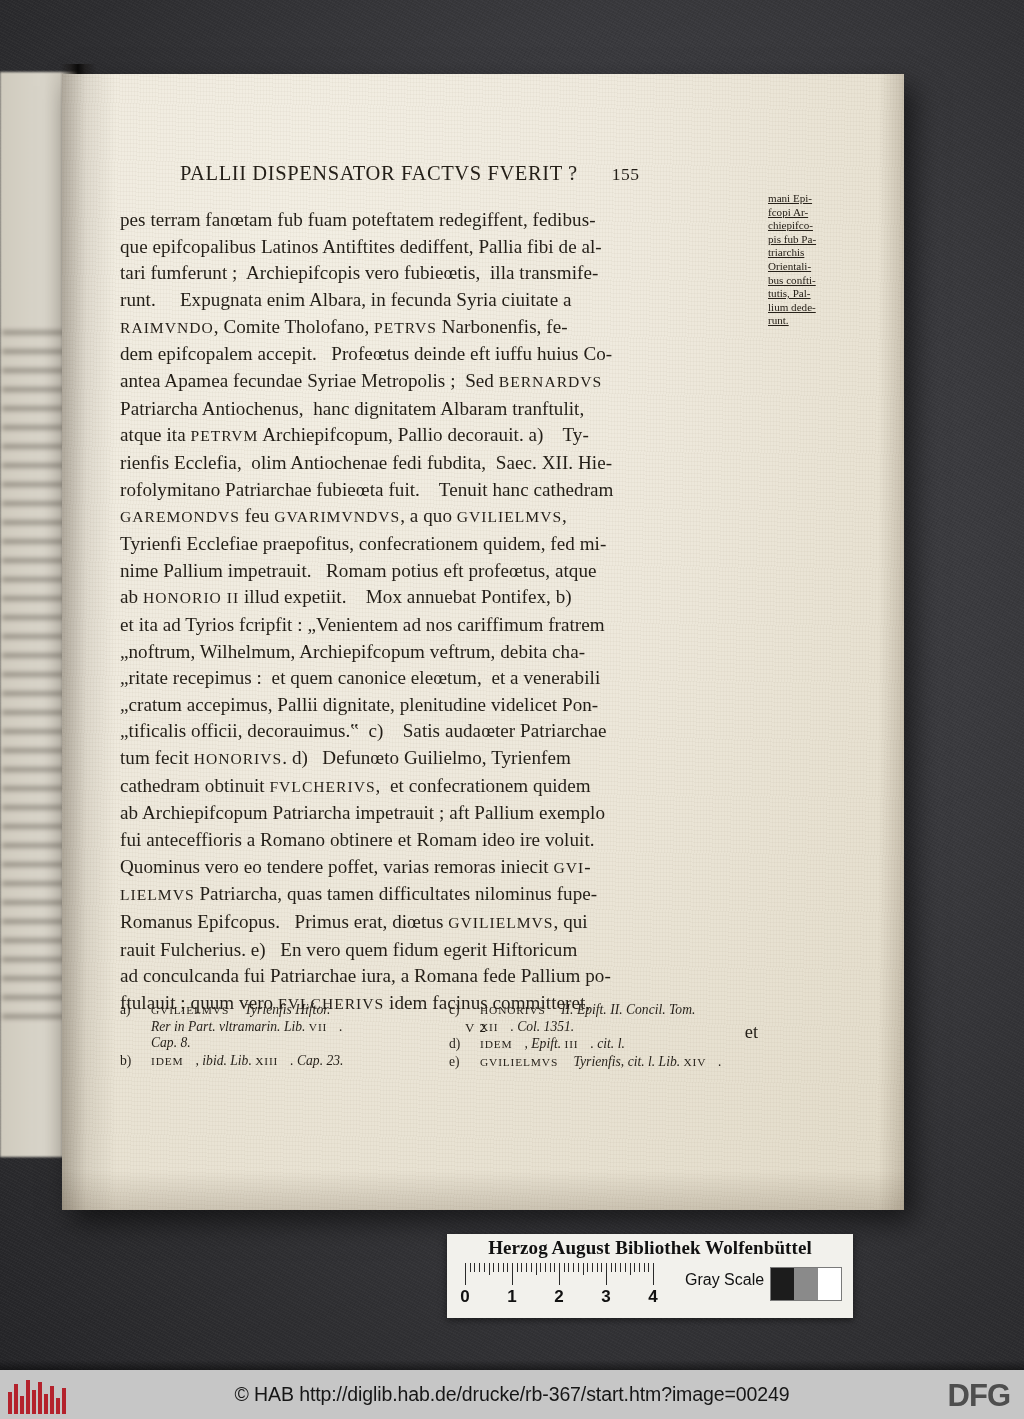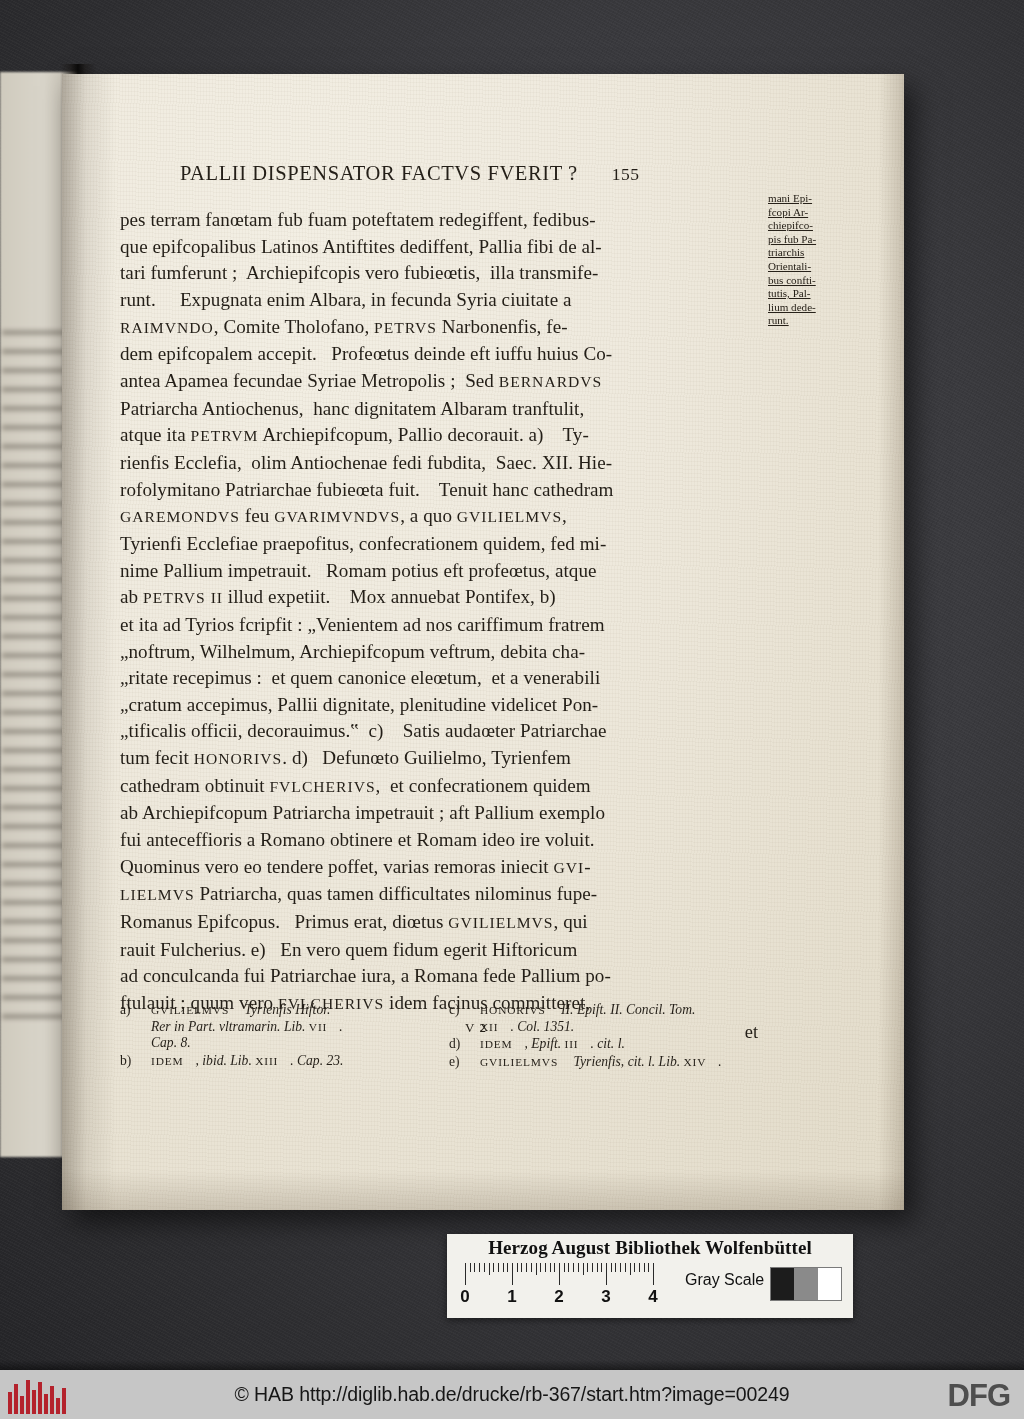--- a/index.html
+++ b/index.html
@@ -305,21 +305,21 @@
         <div class="body-line"><span class="sc">RAIMVNDO</span>, Comite Tholofano, <span class="sc">PETRVS</span> Narbonenfis, fe-</div>
         <div class="body-line">dem epifcopalem accepit.   Profeœtus deinde eft iuffu huius Co-</div>
         <div class="body-line">antea Apamea fecundae Syriae Metropolis ;  Sed <span class="sc">BERNARDVS</span></div>
         <div class="body-line">Patriarcha Antiochenus,  hanc dignitatem Albaram tranftulit,</div>
         <div class="body-line">atque ita <span class="sc">PETRVM</span> Archiepifcopum, Pallio decorauit. a)    Ty-</div>
         <div class="body-line">rienfis Ecclefia,  olim Antiochenae fedi fubdita,  Saec. XII. Hie-</div>
         <div class="body-line">rofolymitano Patriarchae fubieœta fuit.    Tenuit hanc cathedram</div>
         <div class="body-line"><span class="sc">GAREMONDVS</span> feu <span class="sc">GVARIMVNDVS</span>, a quo <span class="sc">GVILIELMVS</span>,</div>
         <div class="body-line">Tyrienfi Ecclefiae praepofitus, confecrationem quidem, fed mi-</div>
         <div class="body-line">nime Pallium impetrauit.   Romam potius eft profeœtus, atque</div>
-        <div class="body-line">ab <span class="sc">PETRVS II</span> illud expetiit.    Mox annuebat Pontifex, b)</div>
+        <div class="body-line">ab <span class="sc">HONORIO II</span> illud expetiit.    Mox annuebat Pontifex, b)</div>
         <div class="body-line">et ita ad Tyrios fcripfit : „Venientem ad nos cariffimum fratrem</div>
         <div class="body-line">„noftrum, Wilhelmum, Archiepifcopum veftrum, debita cha-</div>
         <div class="body-line">„ritate recepimus :  et quem canonice eleœtum,  et a venerabili</div>
         <div class="body-line">„cratum accepimus, Pallii dignitate, plenitudine videlicet Pon-</div>
         <div class="body-line">„tificalis officii, decorauimus.‟  c)    Satis audaœter Patriarchae</div>
         <div class="body-line">tum fecit <span class="sc">HONORIVS</span>. d)   Defunœto Guilielmo, Tyrienfem</div>
         <div class="body-line">cathedram obtinuit <span class="sc">FVLCHERIVS</span>,  et confecrationem quidem</div>
         <div class="body-line">ab Archiepifcopum Patriarcha impetrauit ; aft Pallium exemplo</div>
         <div class="body-line">fui anteceffioris a Romano obtinere et Romam ideo ire voluit.</div>
         <div class="body-line">Quominus vero eo tendere poffet, varias remoras iniecit <span class="sc">GVI</span>-</div>

